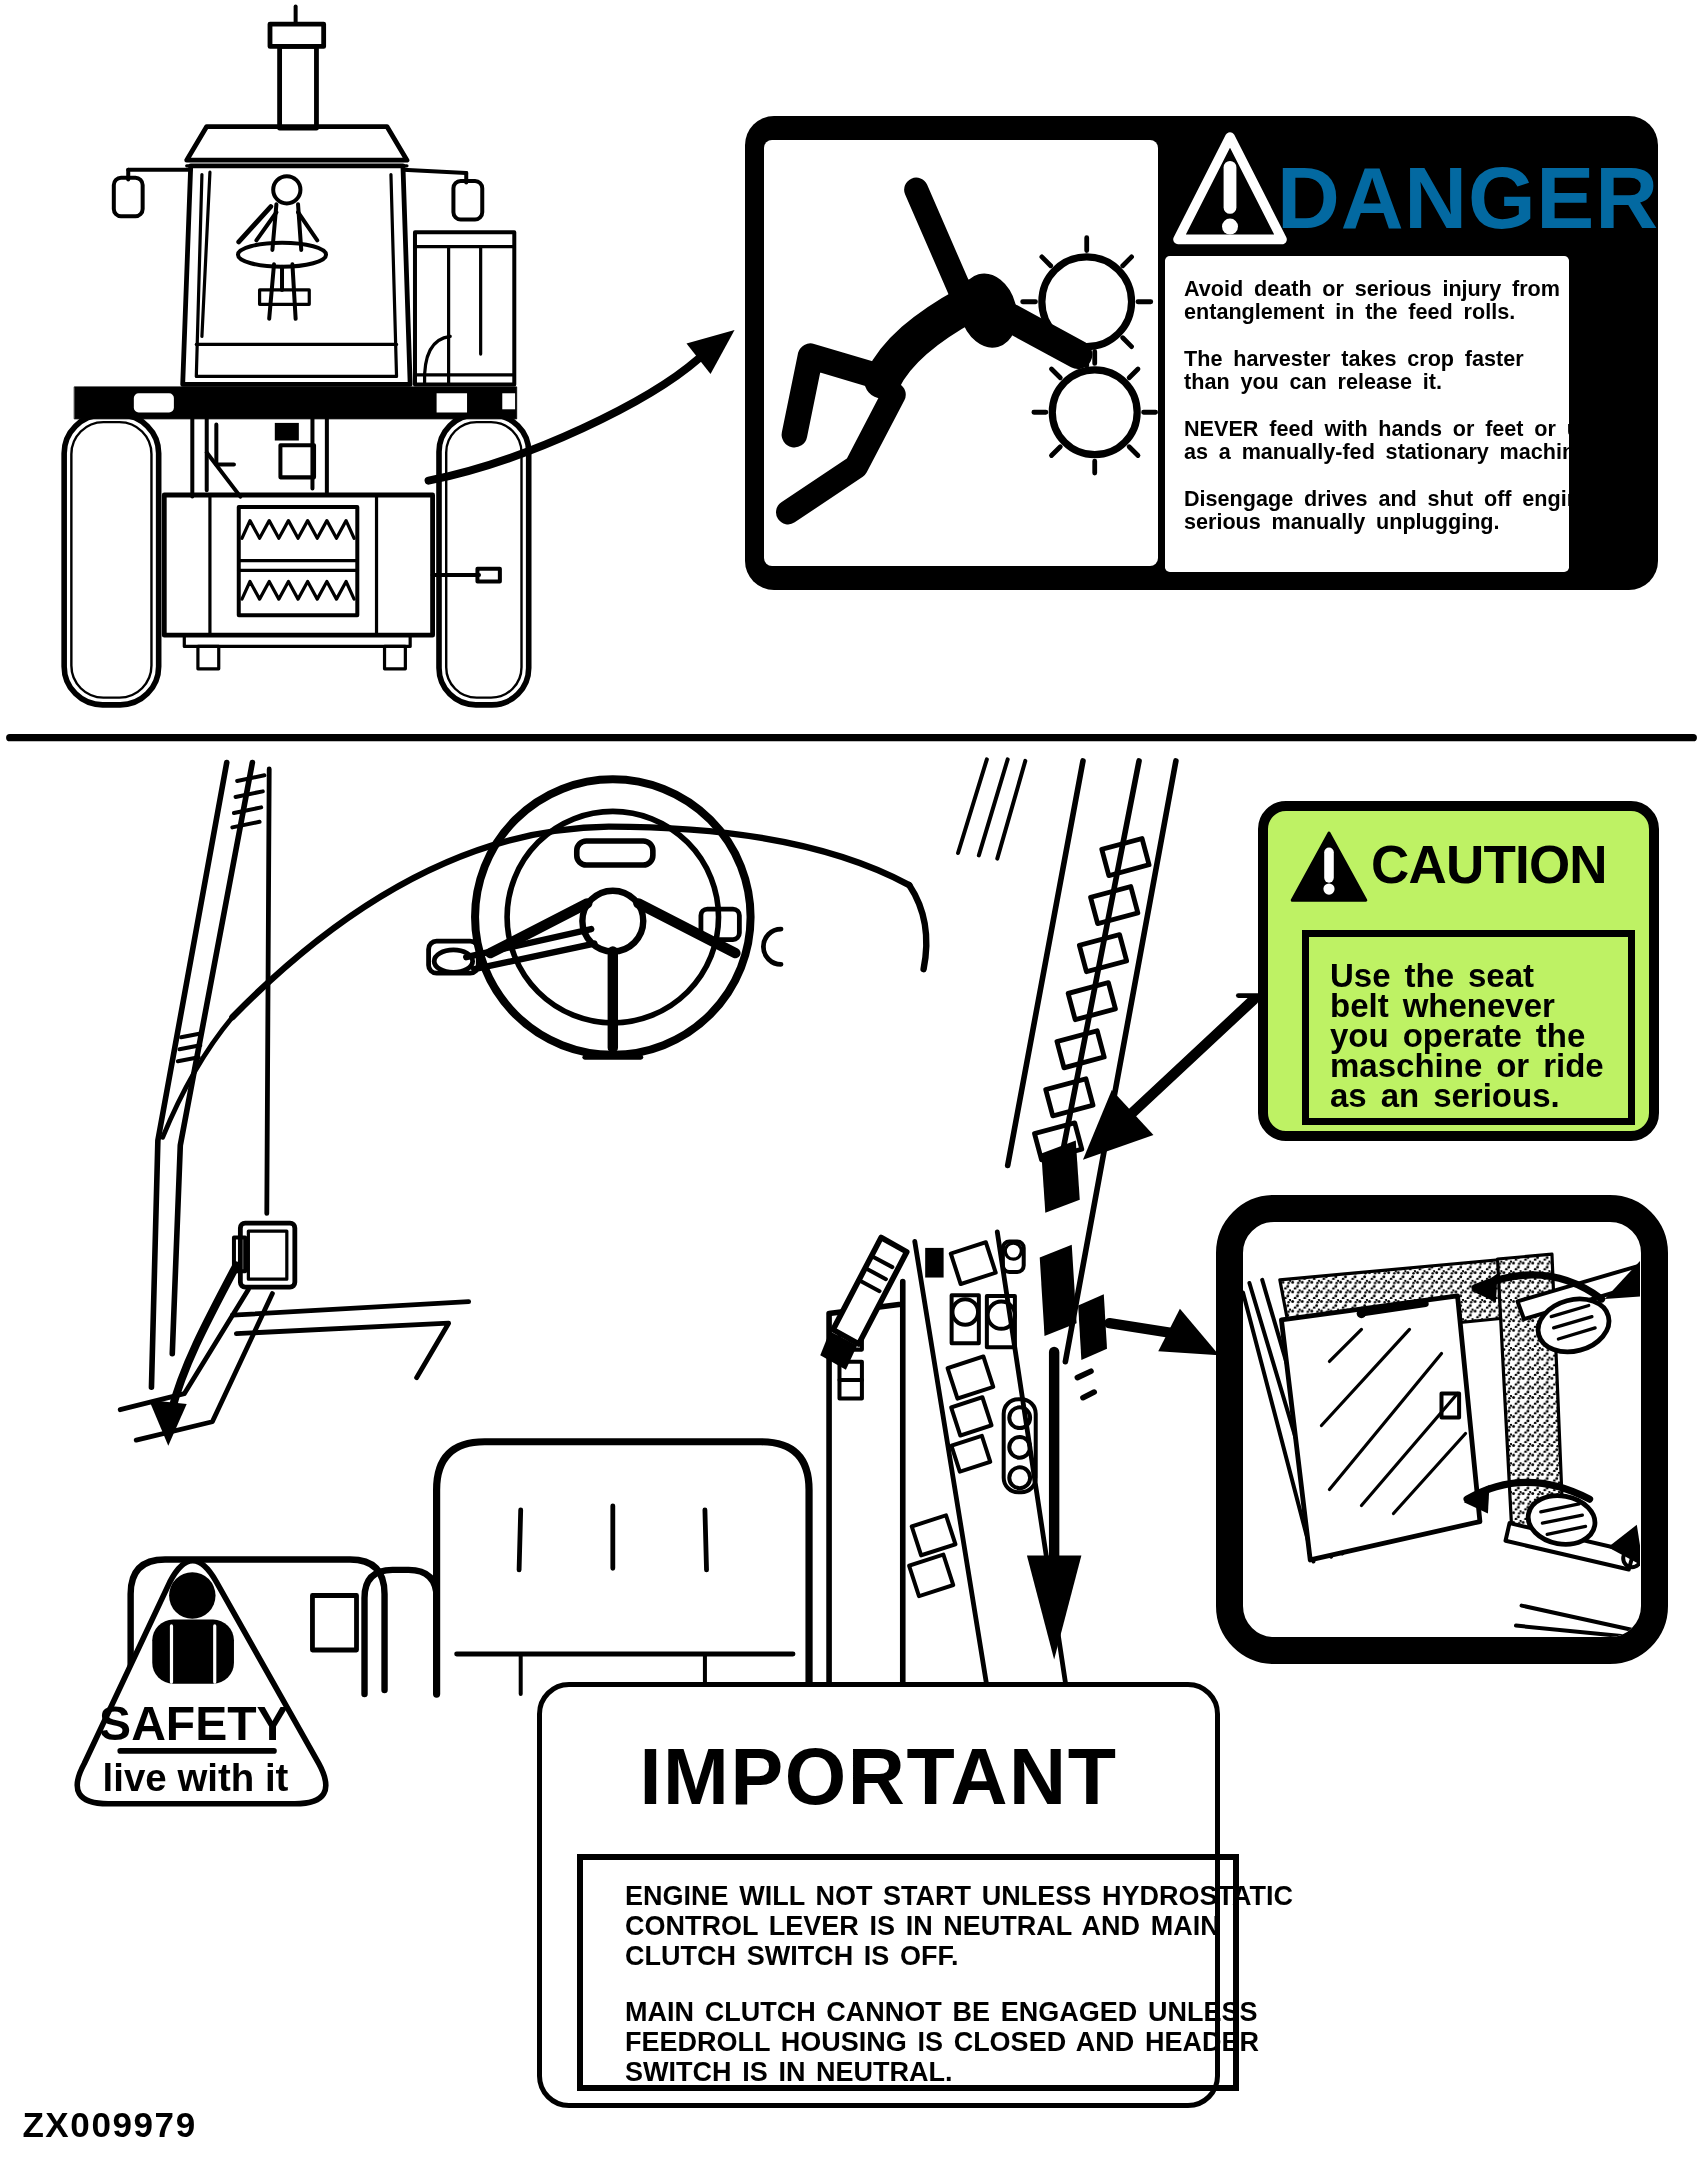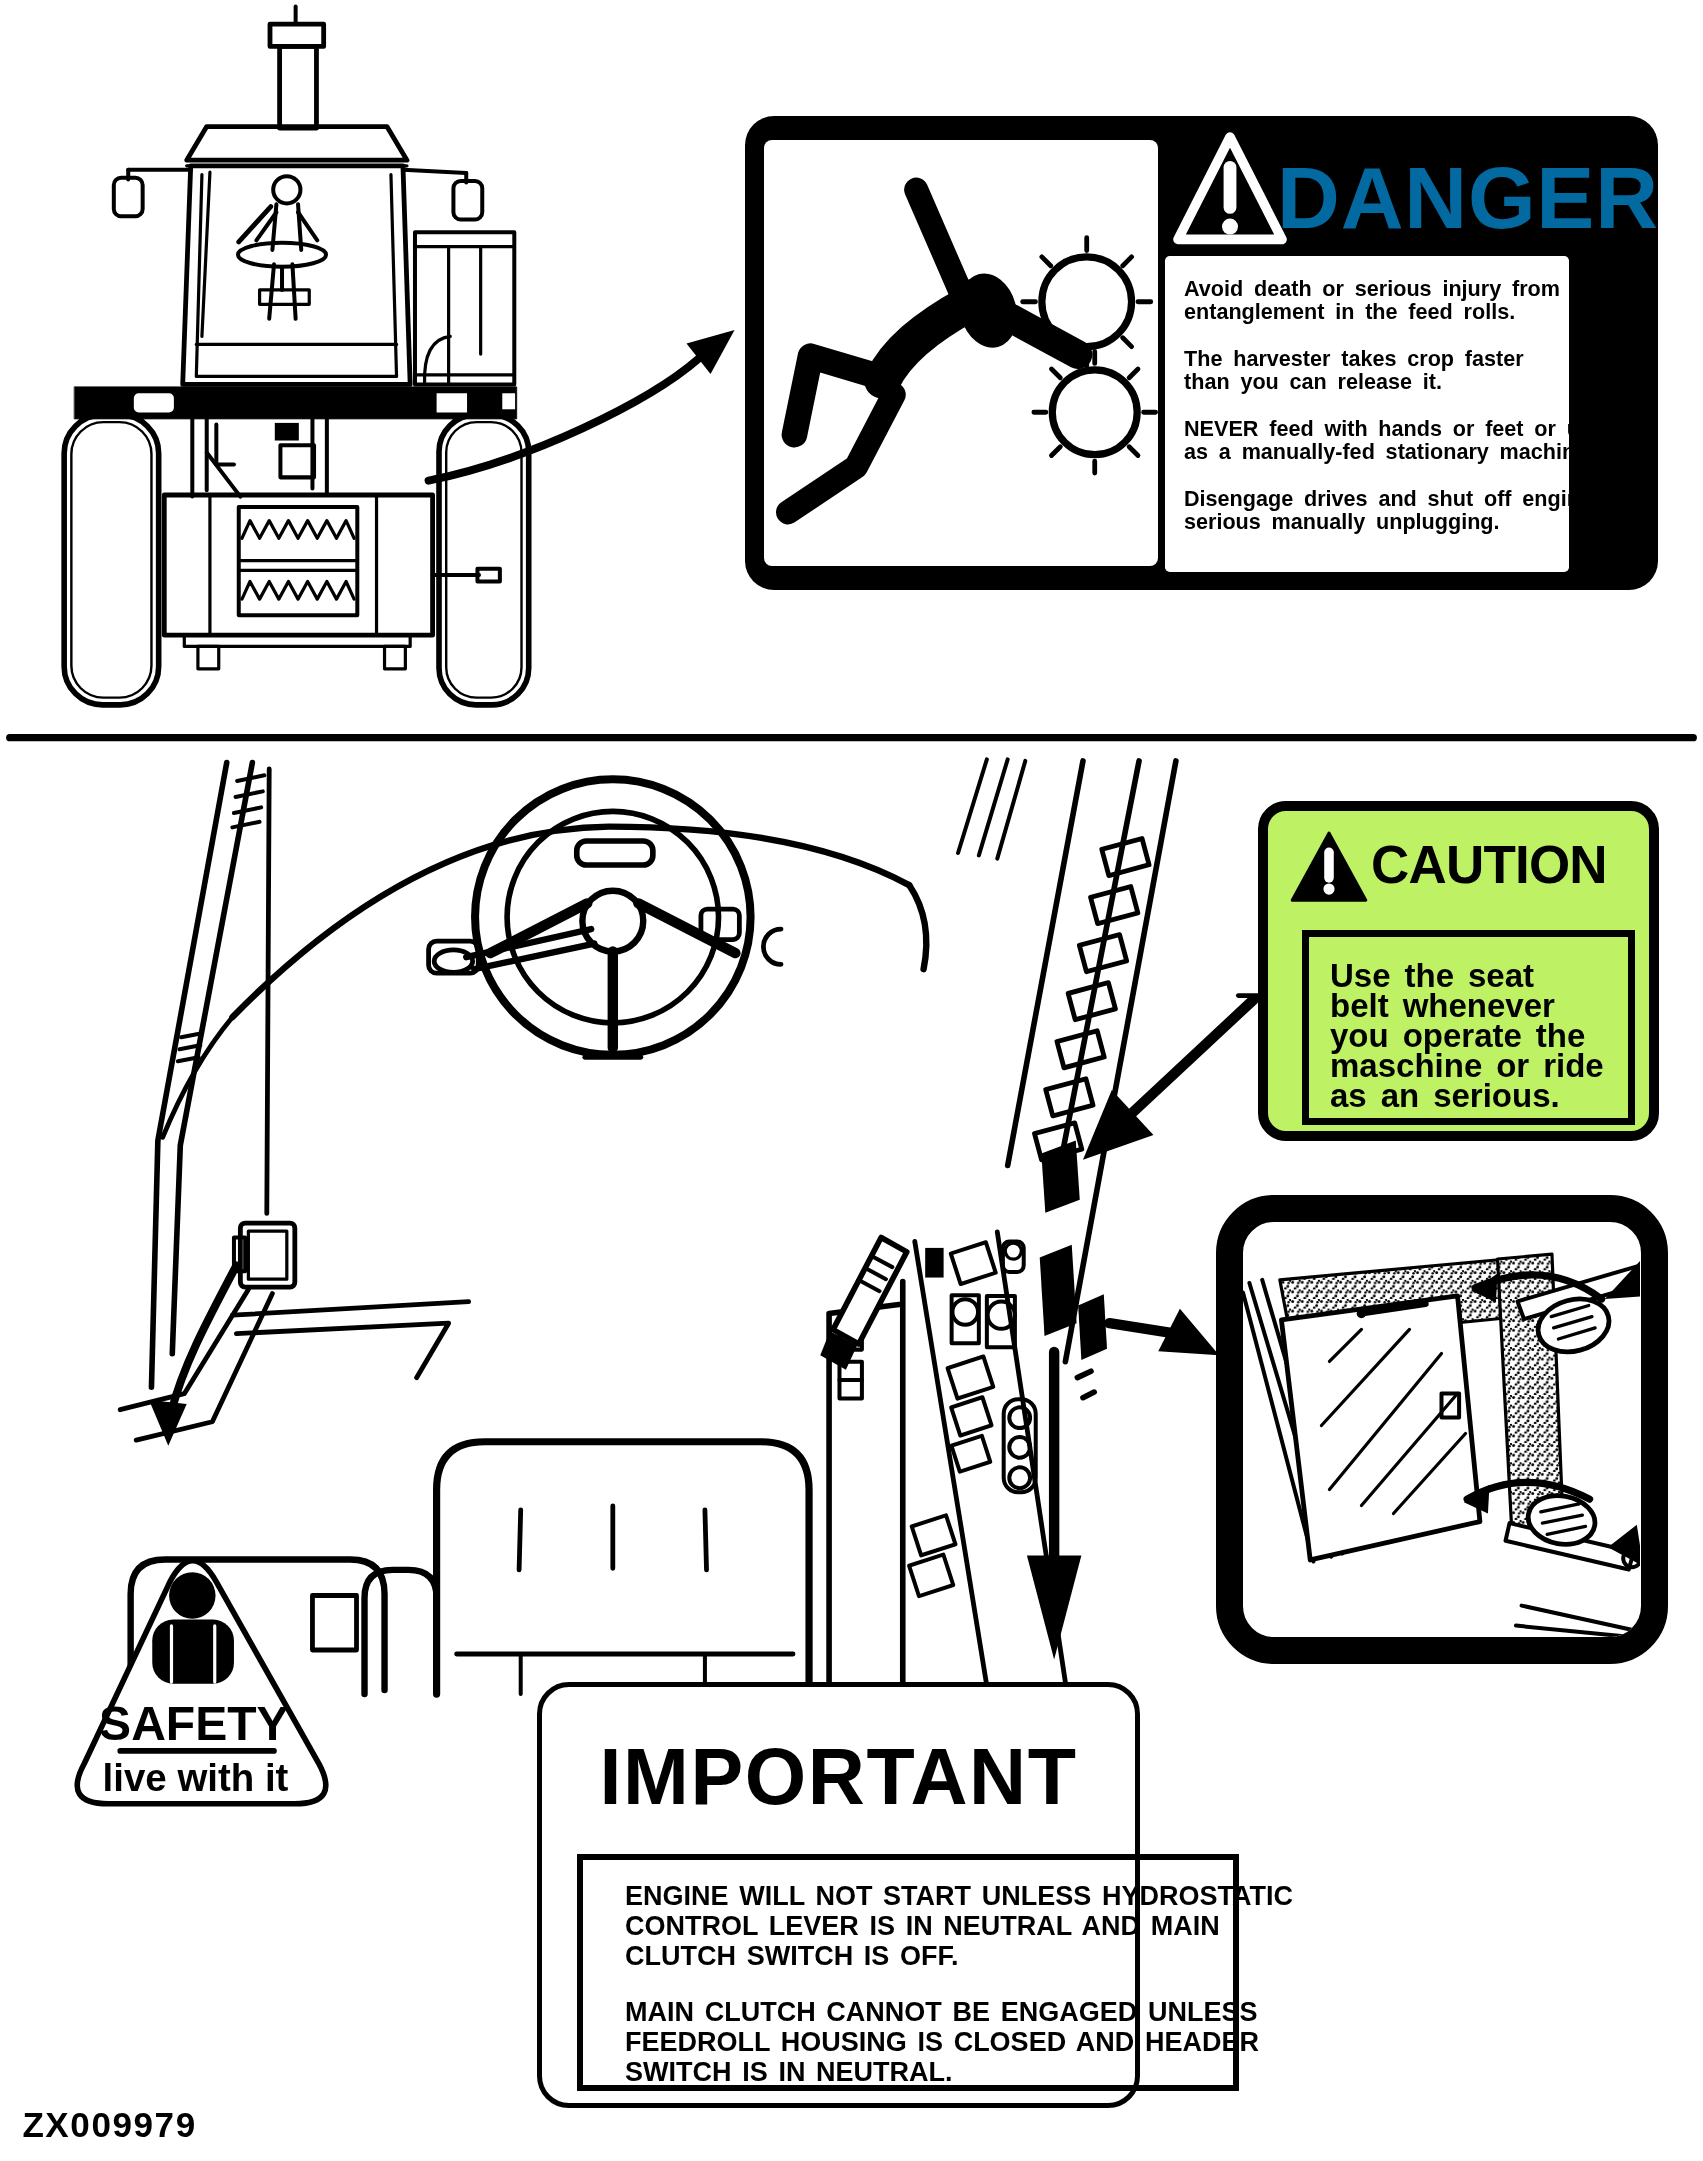--- a/index.html
+++ b/index.html
@@ -23,21 +23,21 @@
   
   .caution{position:absolute;left:1258px;top:801px;width:401px;height:340px;background:#bef264;
           border:10.4px solid #000;border-radius:28px;box-sizing:border-box;}
   .caution .c-tri{position:absolute;left:21px;top:19px;}
   .caution .c-word{position:absolute;left:103px;top:17.6px;font-size:53px;font-weight:bold;
           letter-spacing:-0.8px;line-height:72px;white-space:nowrap;}
   .caution .c-box{position:absolute;left:34px;top:119px;width:333px;height:195px;
           border:7.2px solid #000;box-sizing:border-box;padding:24px 0 0 21px;}
   .caution .c-box .ln{font-size:33px;font-weight:bold;line-height:30px;word-spacing:4.8px;white-space:nowrap;}
   
-  .important{position:absolute;left:537px;top:1682px;width:603px;height:426px;background:#fff;
+  .important{position:absolute;left:537px;top:1682px;width:683px;height:426px;background:#fff;
           border:5.6px solid #000;border-radius:32px;box-sizing:border-box;}
   .important .i-title{position:absolute;left:0;top:46px;width:100%;text-align:center;
           font-size:79px;font-weight:bold;letter-spacing:1.6px;line-height:88px;}
   .important .i-box{position:absolute;left:35px;top:167px;width:662px;height:237px;
           border:6.4px solid #000;box-sizing:border-box;padding:21px 0 0 42px;}
   .important .i-box .para{margin:0 0 26px 0;}
   .important .i-box .ln{font-size:27px;font-weight:bold;line-height:30px;word-spacing:3.2px;white-space:nowrap;}
   
   .exitbox{position:absolute;left:1216px;top:1195px;width:452px;height:469px;background:#fff;
           border:27px solid #000;border-radius:58px;box-sizing:border-box;overflow:hidden;}

